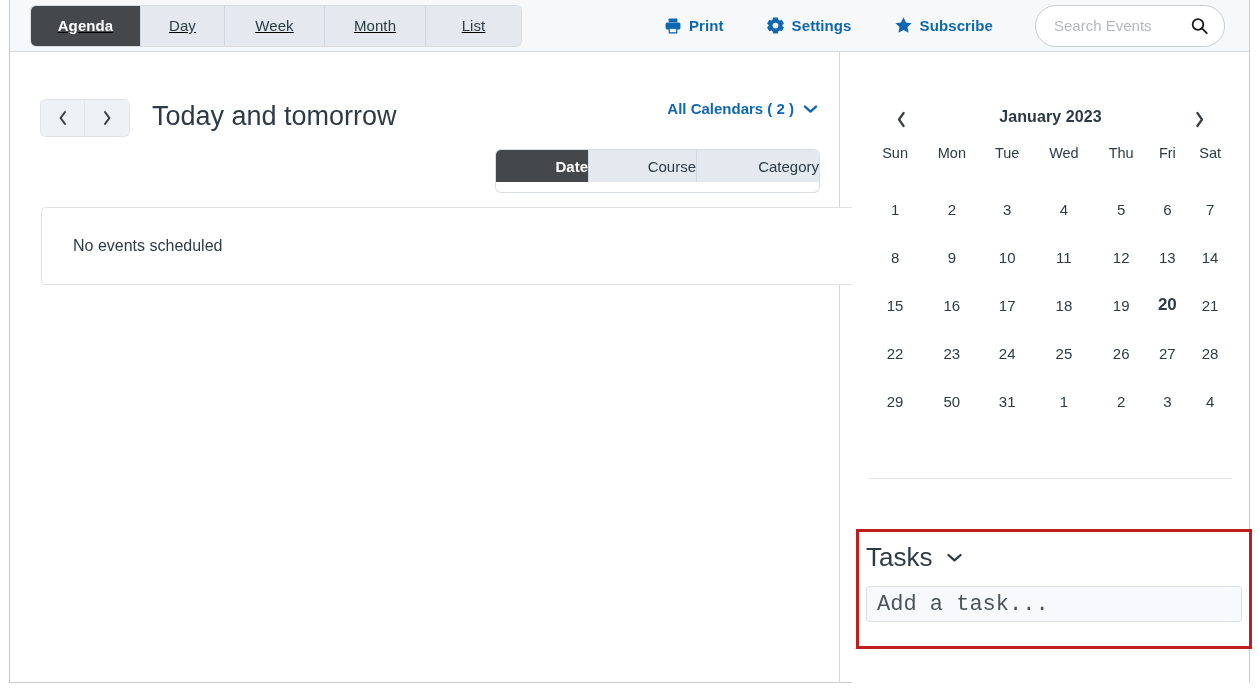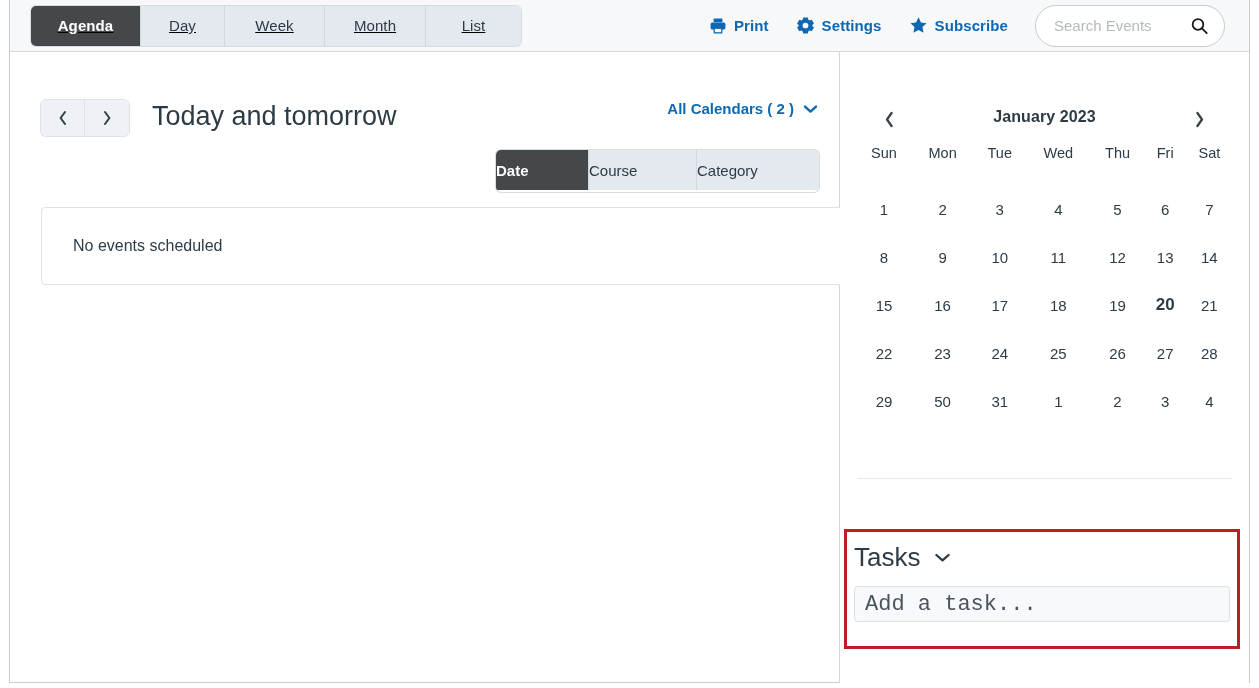--- a/index.html
+++ b/index.html
@@ -63,21 +63,21 @@
   .vt-day { width: 84px; }
   .vt-week { width: 100px; }
   .vt-month { width: 101px; }
   .vt-list { width: 95px; }
 
   .topactions {
     display: flex;
     align-items: center;
     margin-left: auto;
     margin-right: 24px;
-    gap: 1px;
+    gap: 16px;
   }
   .tlink {
     display: flex; align-items: center;
     color: #0e68b1;
     font-size: 15px;
     font-weight: bold;
     cursor: pointer;
     text-decoration: none;
     margin-right: 26px;
     gap: 7px;
@@ -107,20 +107,21 @@
     transform: translateY(-50%);
     cursor: pointer;
     display: flex;
   }
 
   
   .body {
     position: absolute;
     left: 10px; top: 52px; right: 10px; bottom: 5px;
     display: flex;
+    gap: 12px;
   }
   .main {
     width: 830px;
     border-right: 1px solid #d3d6d9;
     position: relative;
   }
   .side {
     flex: 1;
     position: relative;
     background: #ffffff;
@@ -172,22 +173,22 @@
   .groupTabs {
     position: absolute;
     right: 20px; top: 98px;
     display: flex;
     border-radius: 5px;
     overflow: hidden;
     height: 42px;
     box-shadow: 0 0 0 1px #d8dde4;
   }
   .gtab {
-    height: 40px;
-    display: flex; align-items: center; justify-content: flex-start;
+    height: 32px;
+    display: flex; align-items: center; justify-content: flex-end;
     font-size: 15px;
     color: #2d3b45;
     background: #e3e9ef;
     border-right: 1px solid #d2d8df;
     cursor: pointer;
   }
   .gtab:last-child { border-right: none; }
   .gtab.active { background: #44484b; color: #fff; font-weight: bold; }
   .gt-date { width: 93px; }
   .gt-course { width: 108px; }

